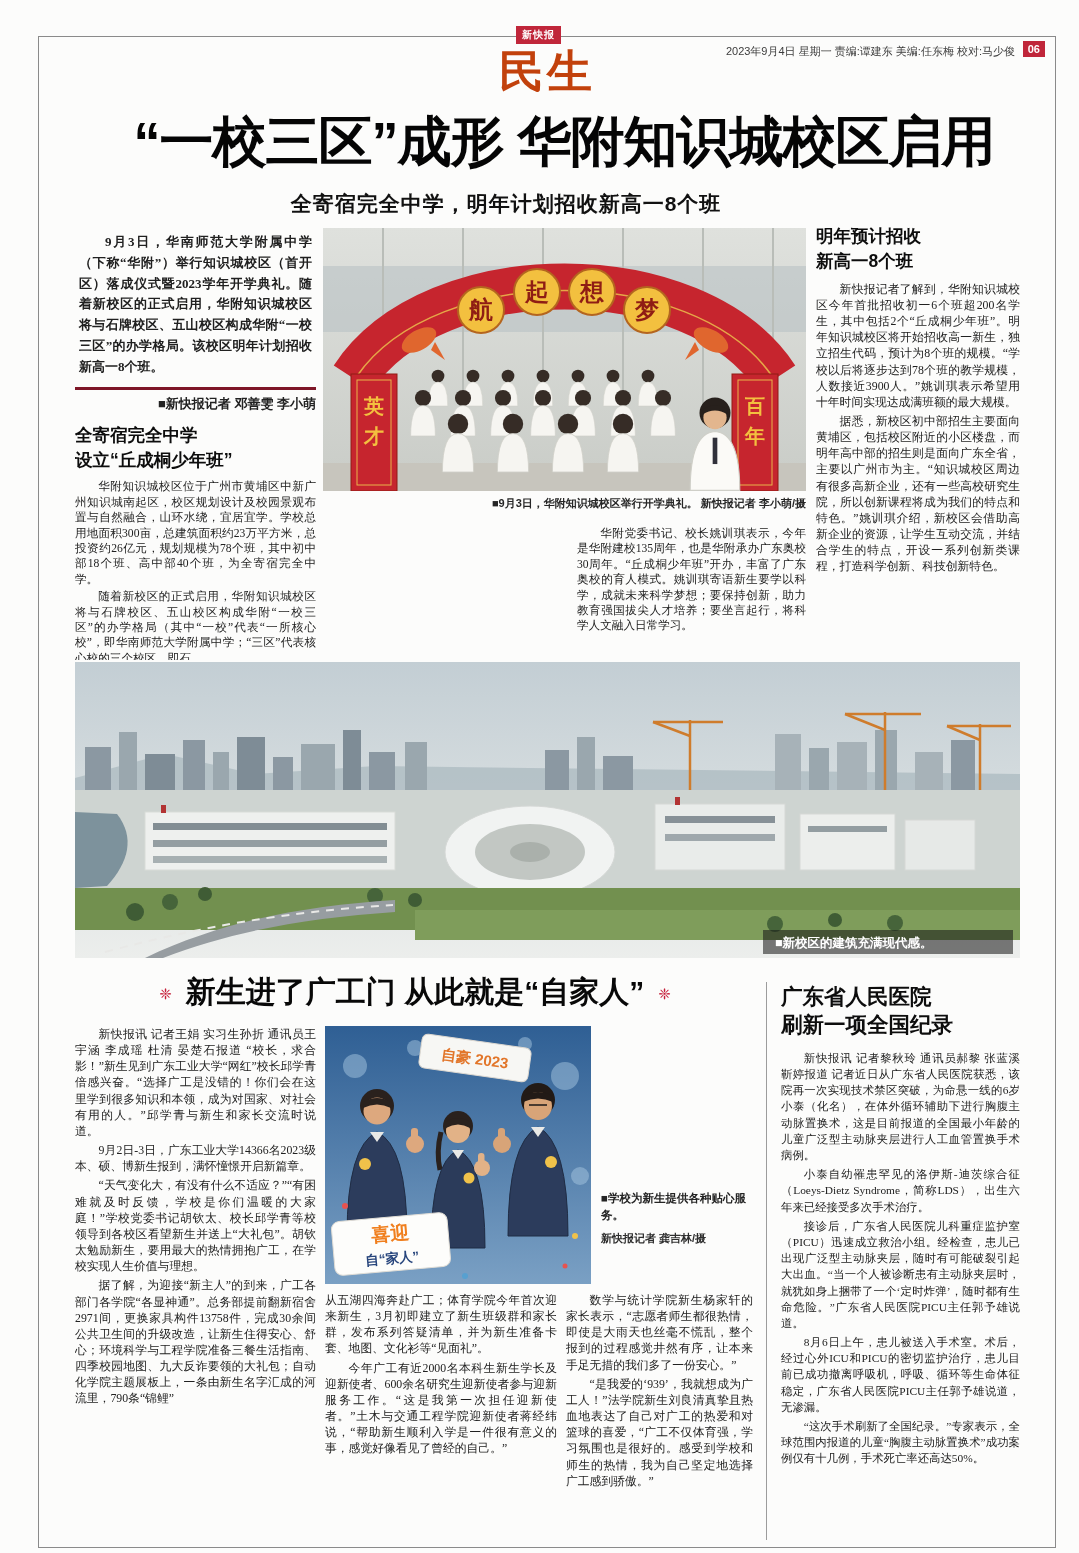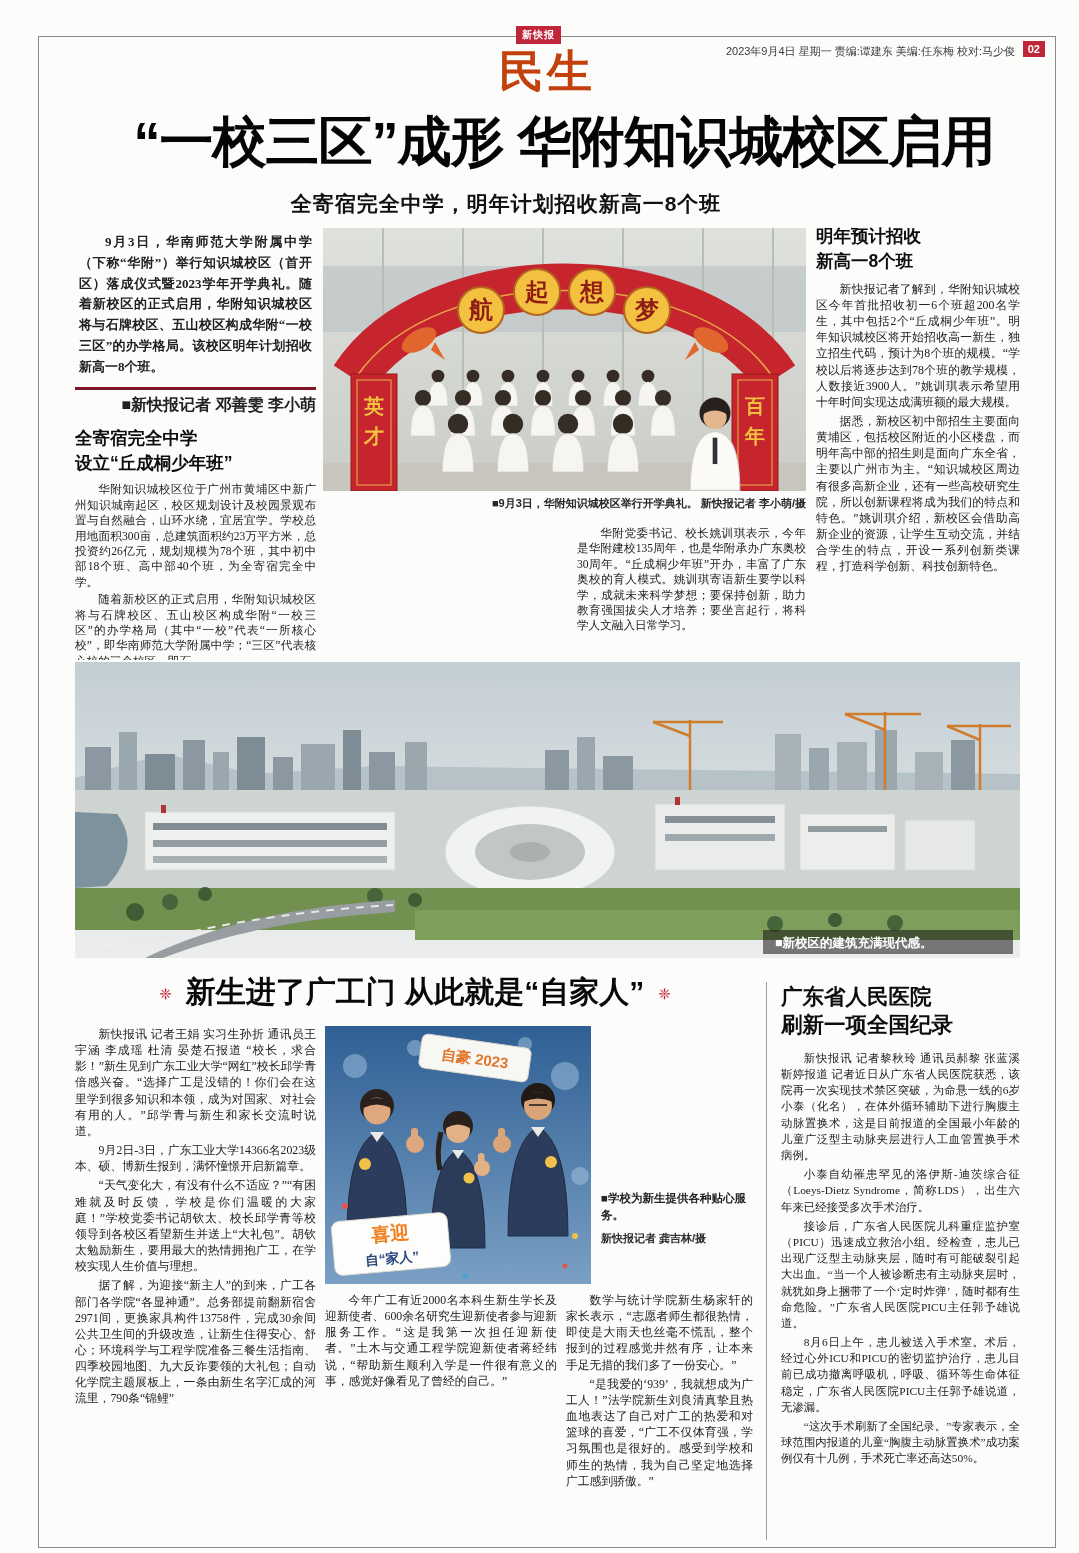--- a/index.html
+++ b/index.html
@@ -13,21 +13,21 @@
   .section-title{left:499px;top:42px;font-size:45px;font-weight:900;color:#c2410c;letter-spacing:3px;}
   .dateline{right:64px;top:44px;font-size:11px;color:#3c3c3c;}
   .page-badge{right:34px;top:41px;background:#c0263a;color:#fff;font-size:11px;font-weight:bold;padding:2px 5px;}
   .main-headline{left:40px;top:106px;width:1014px;text-align:center;font-size:54px;font-weight:900;
                  color:#050505;letter-spacing:-1px;padding-left:17px;}
   .sub-headline{left:40px;top:190px;width:932px;text-align:center;font-size:21px;font-weight:700;
                 color:#111;letter-spacing:1px;}
   .col{overflow:hidden;text-align:justify;}
   .intro{font-size:13px;line-height:1.6;font-weight:bold;color:#202020;text-indent:2em;margin:4px;}
   .divider{height:3px;background:#7e1627;margin:9px 0 5px;}
-  .byline{text-align:right;font-size:16px;font-weight:bold;color:#222;}
+  .byline{text-align:right;font-size:13px;font-weight:bold;color:#222;}
   .subhead2{font-size:17.5px;font-weight:800;color:#0d0d0d;line-height:1.45;margin:10px 0 6px;}
   .subhead3{font-size:21.5px;font-weight:900;color:#0d0d0d;line-height:1.3;margin:0;}
   .para{font-size:11.6px;line-height:1.33;text-indent:2em;margin:0 0 2px;color:#212121;}
   .para-b{font-size:11.8px;line-height:1.37;text-indent:2em;margin:0 0 3px;color:#212121;}
   .caption{font-size:11px;font-weight:bold;color:#262626;}
   .photo{display:block;}
   .art2-headline{left:75px;top:972px;width:680px;text-align:center;font-size:30px;font-weight:900;color:#080808;}
   .ornament{color:#c5203a;font-size:15px;vertical-align:middle;margin:0 14px;}
   .vrule{border-left:1px solid #9c9c9c;width:0;}
   .cap-block{font-size:11.5px;font-weight:bold;color:#242424;line-height:1.5;}
@@ -35,21 +35,21 @@
 </style>
 </head>
 <body>
 
 <div class="page">
   <div class="abs frame"></div>
 
   <div class="abs logo-badge sans">新快报</div>
   <div class="abs section-title sans">民生</div>
   <div class="abs dateline sans">2023年9月4日 星期一  责编:谭建东  美编:任东梅  校对:马少俊</div>
-  <div class="abs page-badge sans">02</div>
+  <div class="abs page-badge sans">06</div>
 
   <div class="abs main-headline sans">“一校三区”成形 华附知识城校区启用</div>
   <div class="abs sub-headline sans">全寄宿完全中学，明年计划招收新高一8个班</div>
 
   <div class="abs col" style="left:75px;top:228px;width:241px;height:432px;">
     <p class="intro">9月3日，华南师范大学附属中学（下称“华附”）举行知识城校区（首开区）落成仪式暨2023学年开学典礼。随着新校区的正式启用，华附知识城校区将与石牌校区、五山校区构成华附“一校三区”的办学格局。该校区明年计划招收新高一8个班。</p>
     <div class="divider"></div>
     <div class="byline sans">■新快报记者 邓善雯 李小萌</div>
     <div class="subhead2 sans">
       <span>全寄宿完全中学</span><br>
@@ -365,20 +365,21 @@
         <circle cx="240" cy="240" r="2.5" fill="#e7534f"></circle>
     </g>
   </svg>
 
   <div class="abs" style="left:601px;top:1190px;width:152px;">
     <div class="cap-block sans">■学校为新生提供各种贴心服务。</div>
     <div class="credit sans">新快报记者 龚吉林/摄</div>
   </div>
 
   <div class="abs col" style="left:325px;top:1292px;width:232px;height:248px;">
+    <p class="para-b" style="text-indent:0;">从五湖四海奔赴广工；体育学院今年首次迎来新生，3月初即建立了新生班级群和家长群，发布系列答疑清单，并为新生准备卡套、地图、文化衫等“见面礼”。</p>
     <p class="para-b">今年广工有近2000名本科生新生学长及迎新使者、600余名研究生迎新使者参与迎新服务工作。“这是我第一次担任迎新使者。”土木与交通工程学院迎新使者蒋经纬说，“帮助新生顺利入学是一件很有意义的事，感觉好像看见了曾经的自己。”</p>
   </div>
   <div class="abs col" style="left:566px;top:1292px;width:187px;height:248px;">
     <p class="para-b">数学与统计学院新生杨家轩的家长表示，“志愿者师生都很热情，即使是大雨天也丝毫不慌乱，整个报到的过程感觉井然有序，让本来手足无措的我们多了一份安心。”</p>
     <p class="para-b">“是我爱的‘939’，我就想成为广工人！”法学院新生刘良清真挚且热血地表达了自己对广工的热爱和对篮球的喜爱，“广工不仅体育强，学习氛围也是很好的。感受到学校和师生的热情，我为自己坚定地选择广工感到骄傲。”</p>
   </div>
 
   <div class="abs vrule" style="left:766px;top:982px;height:558px;"></div>
 
   <div class="abs col" style="left:781px;top:984px;width:239px;height:556px;">

